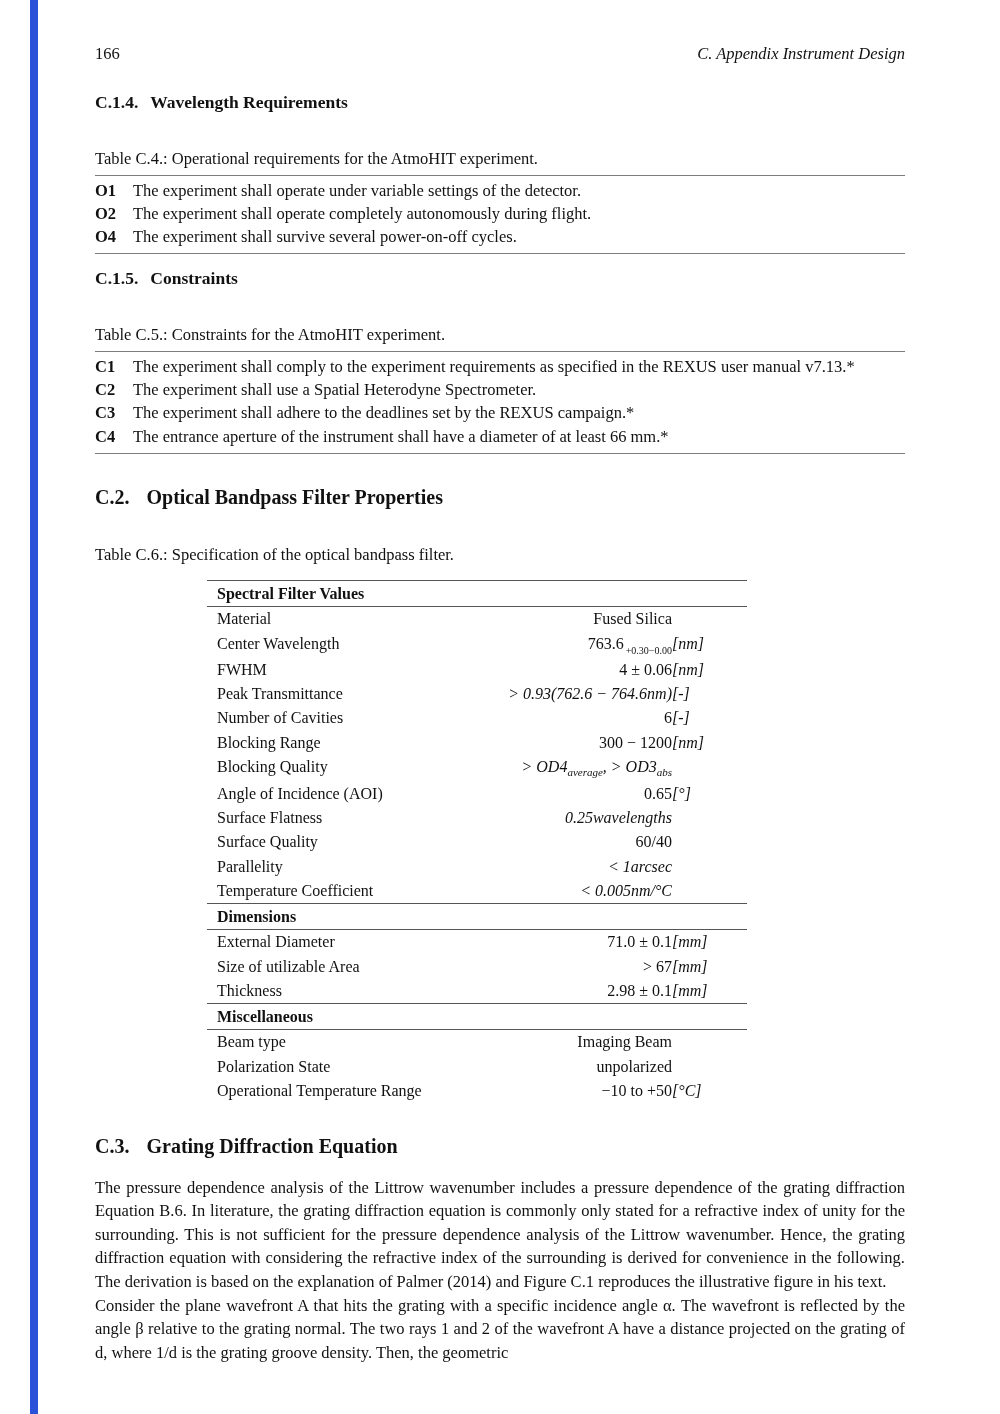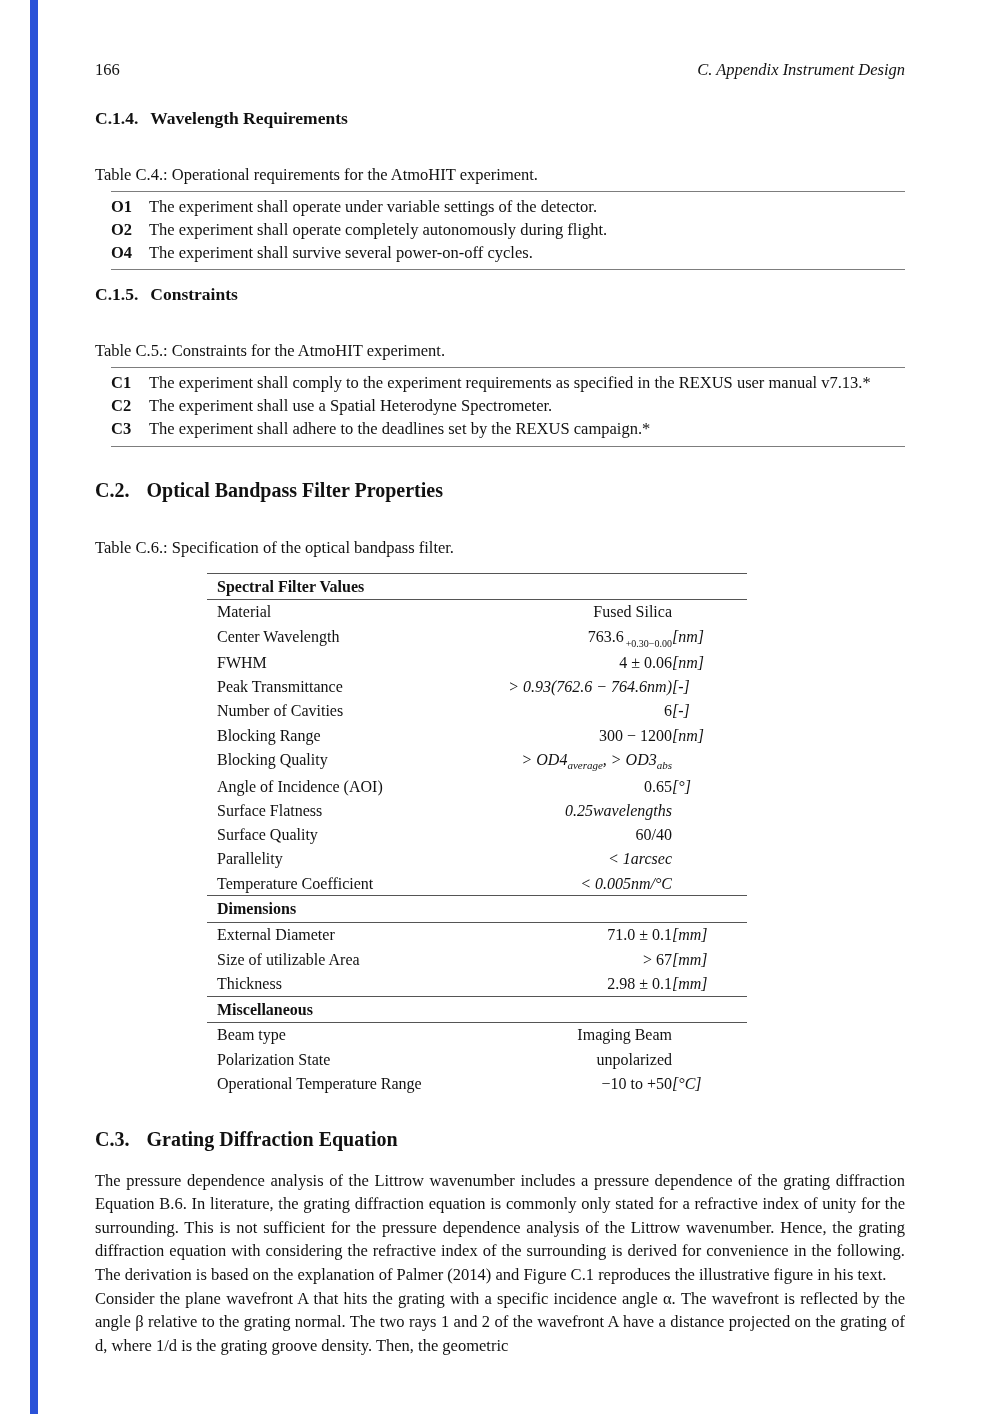--- a/index.html
+++ b/index.html
@@ -10,41 +10,40 @@
     font-family:"Liberation Serif", serif;
     position:relative;
     overflow:hidden;
   }
   .accent-bar {
     position:absolute; left:30px; top:0;
     width:8px; height:100%;
     background:#2a52d8;
   }
   .page-content {
-    position:absolute; left:95px; top:60px; width:810px;
+    position:absolute; left:95px; top:44px; width:810px;
   }
   .pg-header {
     display:flex; justify-content:space-between;
     font-size:16.5px; margin-bottom:28px;
   }
   .running-title { font-style:italic; }
 
   .h-sub { font-size:17.5px; font-weight:bold; margin:14px 0 0 0; }
   .h-sub .h-num { margin-right:12px; }
   .h-big { font-size:20px; font-weight:bold; margin:32px 0 0 0; }
   .h-big .h-num { margin-right:17px; }
 
   .caption { font-size:16.5px; margin:36px 0 6px 0; }
 
   .req-table {
     border-top:1.3px solid #7d7d7d;
     border-bottom:1.3px solid #7d7d7d;
     padding:3px 0 5px 0;
     font-size:16.5px;
-    margin-left:16px;
   }
   .req-row { display:flex; line-height:1.4; }
   .req-id { font-weight:bold; flex:0 0 38px; }
   .req-text { flex:1; }
 
   .spec-table { width:540px; margin:15px 0 0 112px; font-size:16px; }
   .spec-group {
     font-weight:bold;
     border-top:1.3px solid #555;
     border-bottom:1.3px solid #555;
@@ -119,20 +118,24 @@
       <span class="req-text">The experiment shall comply to the experiment requirements as specified in the REXUS user manual v7.13.*</span>
     </div>
     <div class="req-row">
       <span class="req-id">C2</span>
       <span class="req-text">The experiment shall use a Spatial Heterodyne Spectrometer.</span>
     </div>
     <div class="req-row">
       <span class="req-id">C3</span>
       <span class="req-text">The experiment shall adhere to the deadlines set by the REXUS campaign.*</span>
     </div>
+    <div class="req-row">
+      <span class="req-id">C4</span>
+      <span class="req-text">The entrance aperture of the instrument shall have a diameter of at least 66 mm.*</span>
+    </div>
   </div>
 
   <div class="h-big">
     <span class="h-num">C.2.</span><span>Optical Bandpass Filter Properties</span>
   </div>
 
   <p class="caption">Table C.6.: Specification of the optical bandpass filter.</p>
 
   <div class="spec-table">
 

